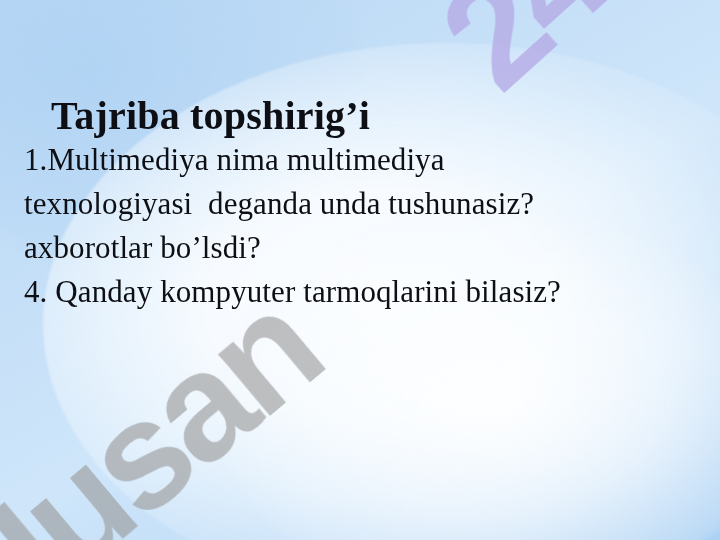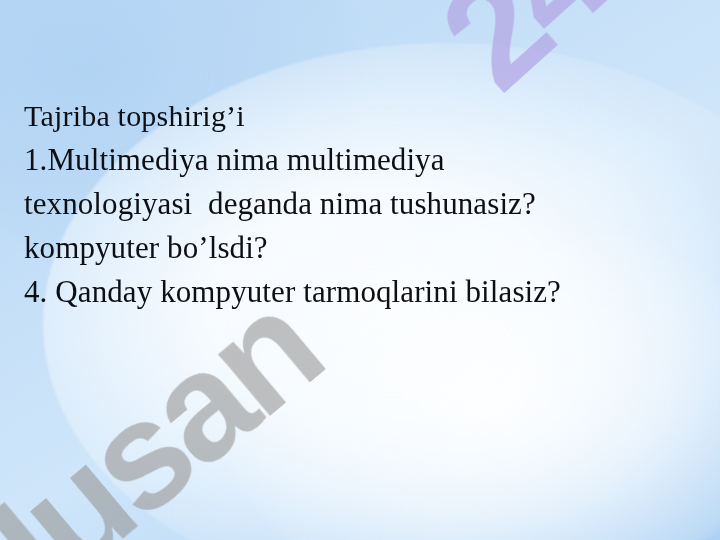--- a/index.html
+++ b/index.html
@@ -122,41 +122,42 @@
     width: 690px;
   }
   .line {
     color: #0d0f14;
     font-size: 31px;
     line-height: 44px;
     white-space: pre;
     letter-spacing: 0.1px;
   }
   .line.heading {
-    font-weight: 400;
-    font-size: 30px;
+    font-weight: 700;
+    font-size: 40px;
     letter-spacing: 0.2px;
+    margin-left: 27px;
   }
 </style>
 </head>
 <body>
 
 <div id="slide">
 
   <div class="bg-base"></div>
   <div class="bg-corner-tl"></div>
   <div class="bg-corner-br"></div>
   <div class="bg-glow-main"></div>
   <div class="bg-glow-soft"></div>
 
   <div class="wm wm-number">24</div>
 
   <div class="wm wm-name">Husan</div>
 
   <div class="content">
     <div class="line heading">Tajriba topshirig’i</div>
     <div class="line">1.Multimediya nima multimediya</div>
-    <div class="line">texnologiyasi  deganda nima tushunasiz?</div>
-    <div class="line">kompyuter bo’lsdi?</div>
+    <div class="line">texnologiyasi  deganda unda tushunasiz?</div>
+    <div class="line">axborotlar bo’lsdi?</div>
     <div class="line">4. Qanday kompyuter tarmoqlarini bilasiz?</div>
   </div>
 
 </div>
 
 </body></html>

